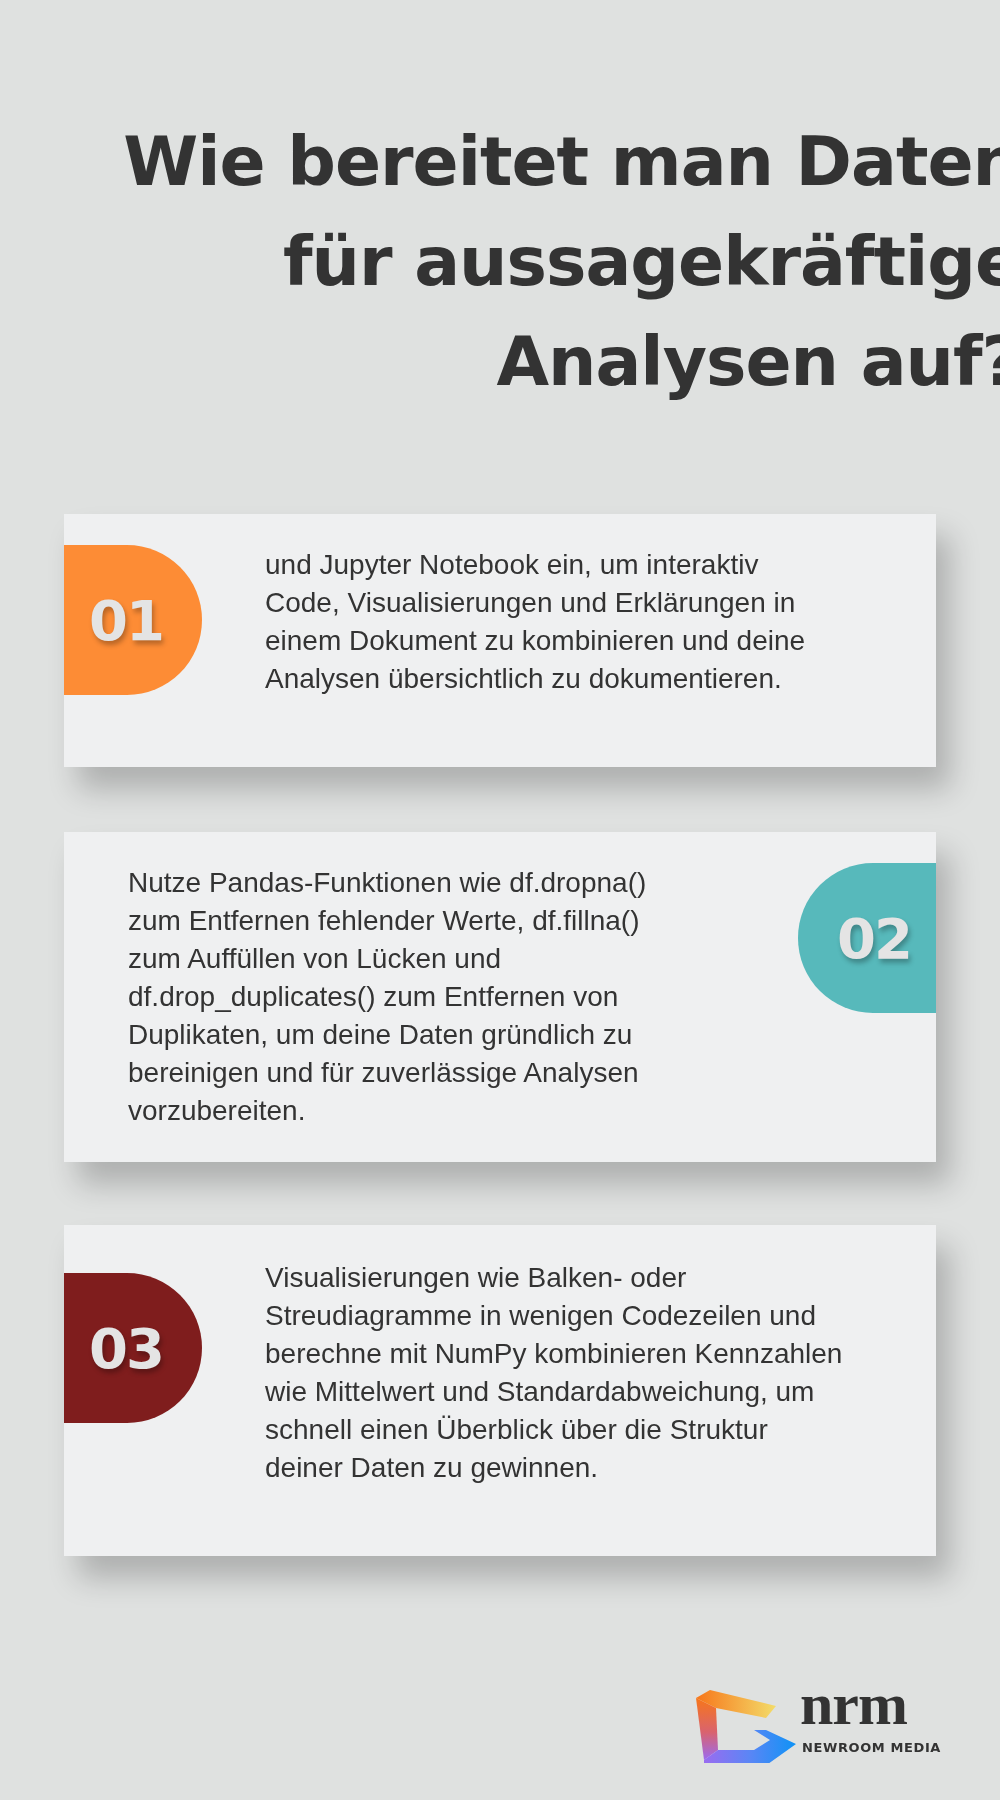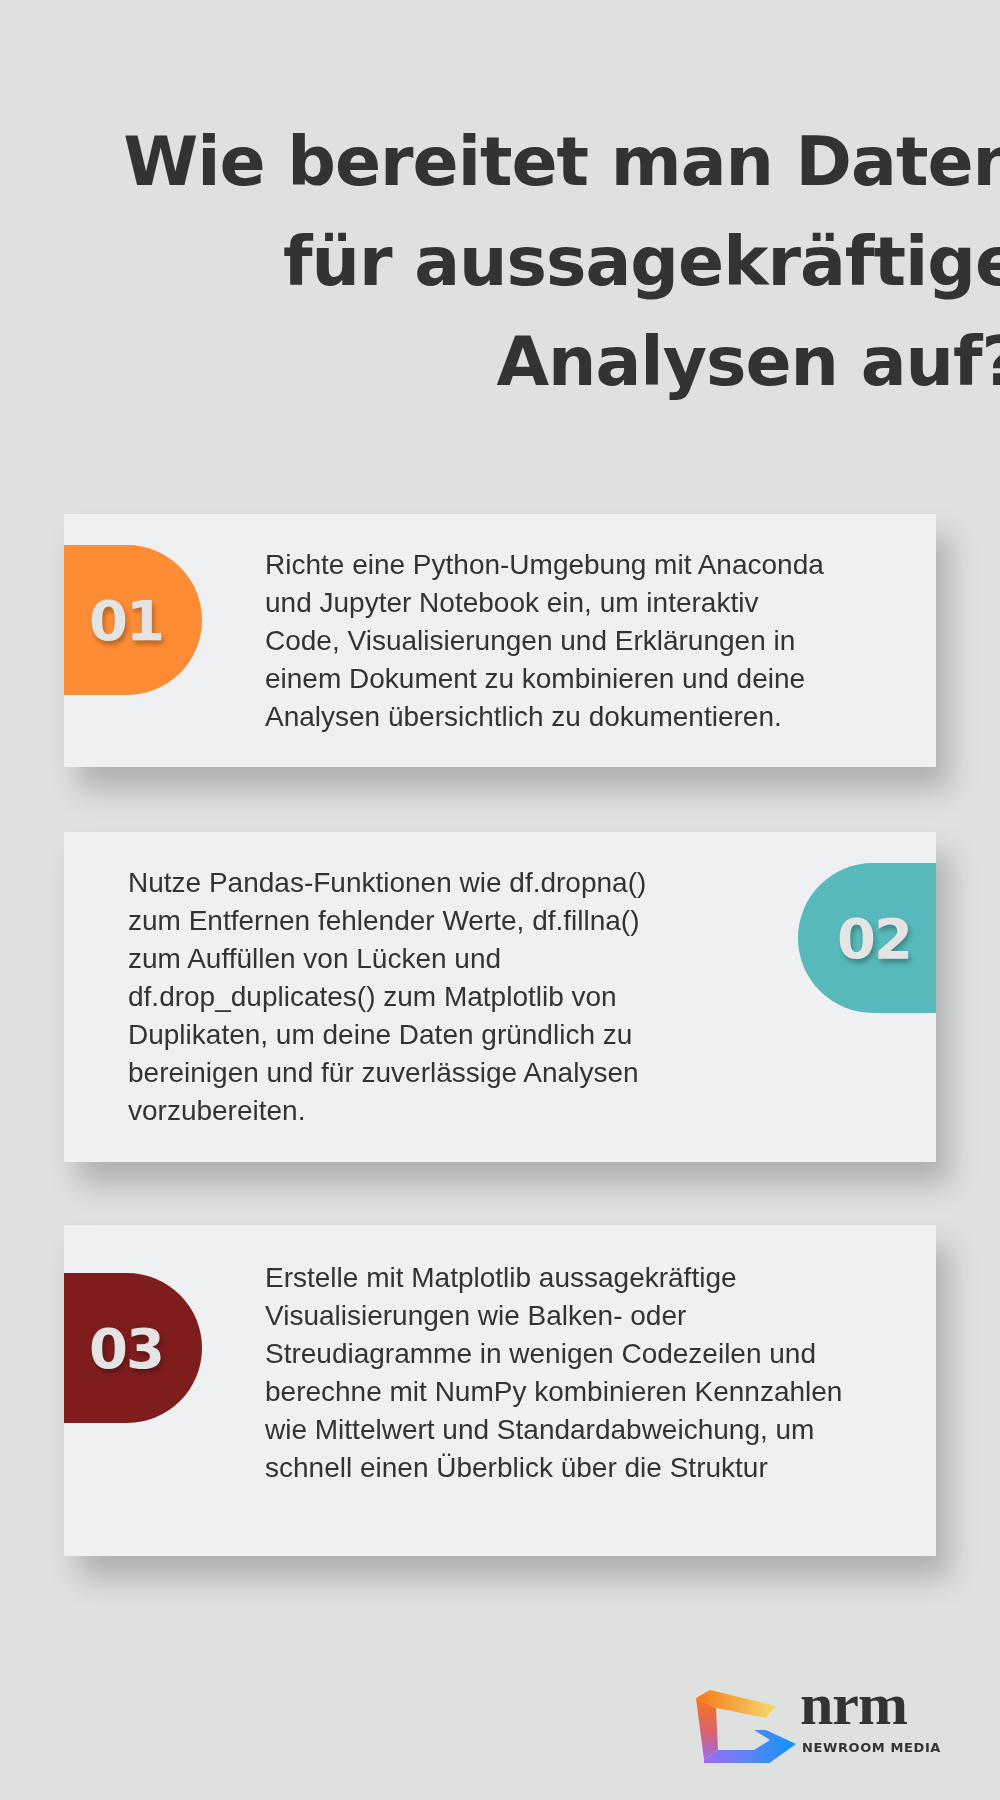--- a/index.html
+++ b/index.html
@@ -118,54 +118,53 @@
   <span>Wie bereitet man Daten</span>
   <span>für aussagekräftige</span>
   <span>Analysen auf?</span>
 </h1>
 
 <div class="card" style="top:514px; height:253px;">
   <div class="badge left" style="top:31px; background:#fd8c35;">
     <span>01</span>
   </div>
   <p class="card-text" style="left:201px; top:32px;">
-    <span>Richte eine Python-Umgebung mit Anaconda</span>
     <span>und Jupyter Notebook ein, um interaktiv</span>
     <span>Code, Visualisierungen und Erklärungen in</span>
     <span>einem Dokument zu kombinieren und deine</span>
     <span>Analysen übersichtlich zu dokumentieren.</span>
   </p>
 </div>
 
 <div class="card" style="top:832px; height:330px;">
   <div class="badge right" style="top:31px; background:#57b9bb;">
     <span>02</span>
   </div>
   <p class="card-text" style="left:64px; top:32px;">
     <span>Nutze Pandas-Funktionen wie df.dropna()</span>
     <span>zum Entfernen fehlender Werte, df.fillna()</span>
     <span>zum Auffüllen von Lücken und</span>
-    <span>df.drop_duplicates() zum Matplotlib von</span>
+    <span>df.drop_duplicates() zum Entfernen von</span>
     <span>Duplikaten, um deine Daten gründlich zu</span>
     <span>bereinigen und für zuverlässige Analysen</span>
     <span>vorzubereiten.</span>
   </p>
 </div>
 
 <div class="card" style="top:1225px; height:331px;">
   <div class="badge left" style="top:48px; background:#7f1d1d;">
     <span>03</span>
   </div>
   <p class="card-text" style="left:201px; top:34px;">
-    <span>Erstelle mit Matplotlib aussagekräftige</span>
     <span>Visualisierungen wie Balken- oder</span>
     <span>Streudiagramme in wenigen Codezeilen und</span>
     <span>berechne mit NumPy kombinieren Kennzahlen</span>
     <span>wie Mittelwert und Standardabweichung, um</span>
     <span>schnell einen Überblick über die Struktur</span>
+    <span>deiner Daten zu gewinnen.</span>
   </p>
 </div>
 
 <div class="logo">
   <svg class="logo-mark" viewBox="0 0 100 85" xmlns="http://www.w3.org/2000/svg">
     <defs>
       <linearGradient id="lg1" x1="0" y1="0" x2="1" y2="0">
         <stop offset="0" stop-color="#f7761a"></stop>
         <stop offset="1" stop-color="#f3dc6a"></stop>
       </linearGradient>

